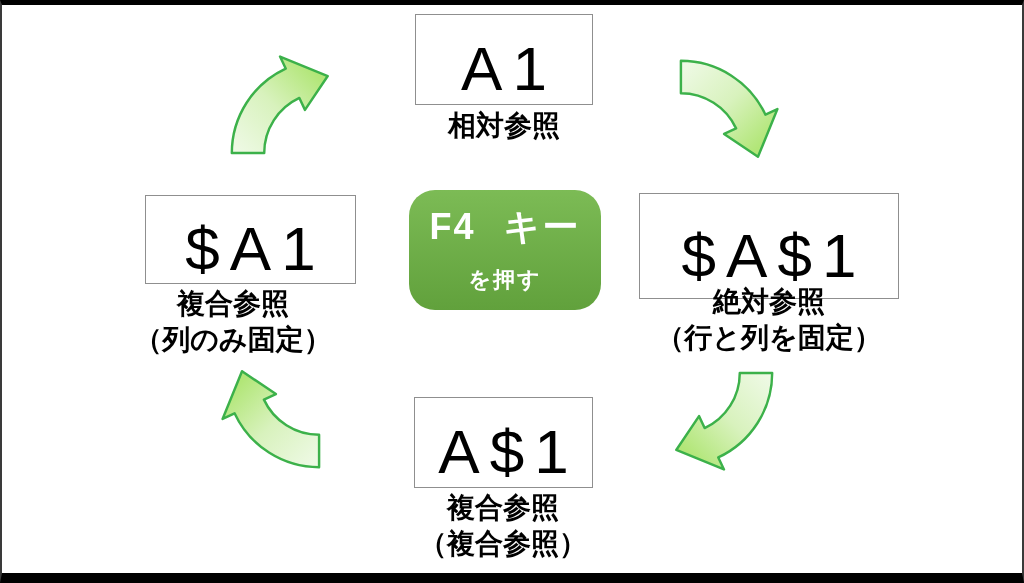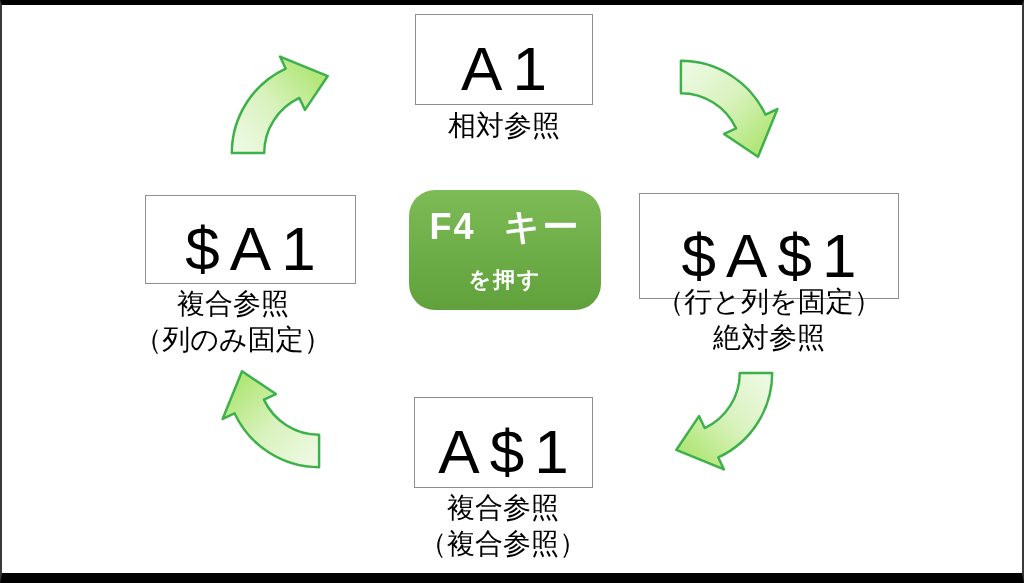--- a/index.html
+++ b/index.html
@@ -29,21 +29,21 @@
     letter-spacing:10px;
     margin-right:-10px; 
     color:#000;
     white-space:nowrap;
     margin-top:18px;
   }
   .nodelabel{
     position:absolute;
     width:320px;
     text-align:center;
-    font-weight:normal;
+    font-weight:bold;
     font-size:28px;
     line-height:36px;
     color:#000;
     white-space:nowrap;
   }
   
   .box-top   {left:415px;top:14px; width:178px;height:91px;}
   .lbl-top   {left:344px;top:108px;}
   .box-right {left:639px;top:193px;width:260px;height:106px;}
   .lbl-right {left:609px;top:284px;}
@@ -79,22 +79,22 @@
 
     <div class="refbox box-top">
       <span class="reftext">A1</span>
     </div>
     <div class="nodelabel lbl-top">相対参照</div>
 
     <div class="refbox box-right">
       <span class="reftext">$A$1</span>
     </div>
     <div class="nodelabel lbl-right">
+      <div>絶対参照</div>
       <div>（行と列を固定）</div>
-      <div>絶対参照</div>
     </div>
 
     <div class="refbox box-bottom">
       <span class="reftext">A$1</span>
     </div>
     <div class="nodelabel lbl-bottom">
       <div>複合参照</div>
       <div>（複合参照）</div>
     </div>
 

